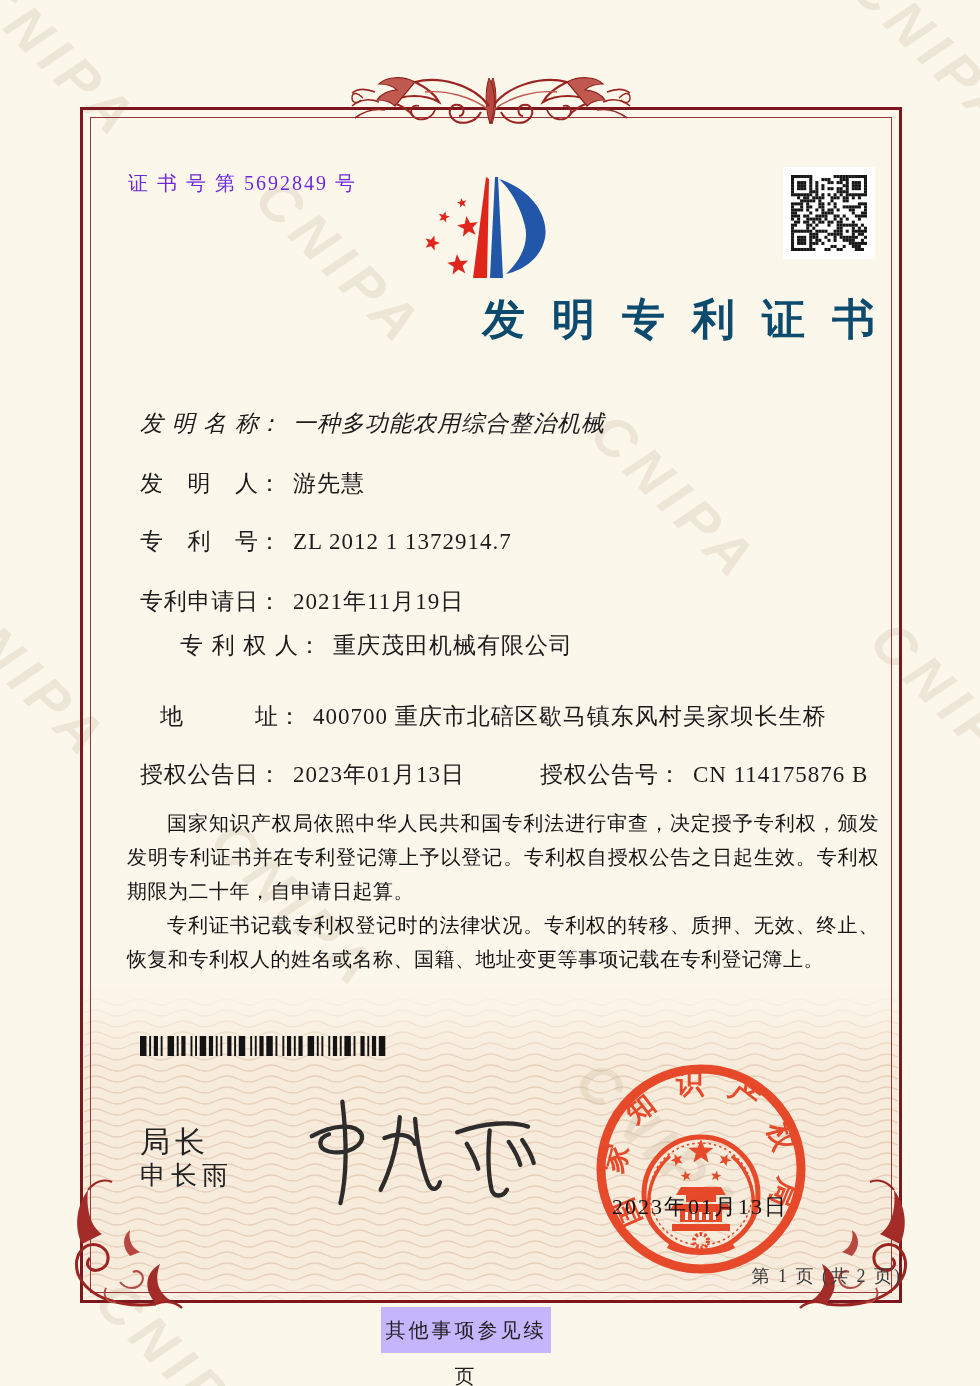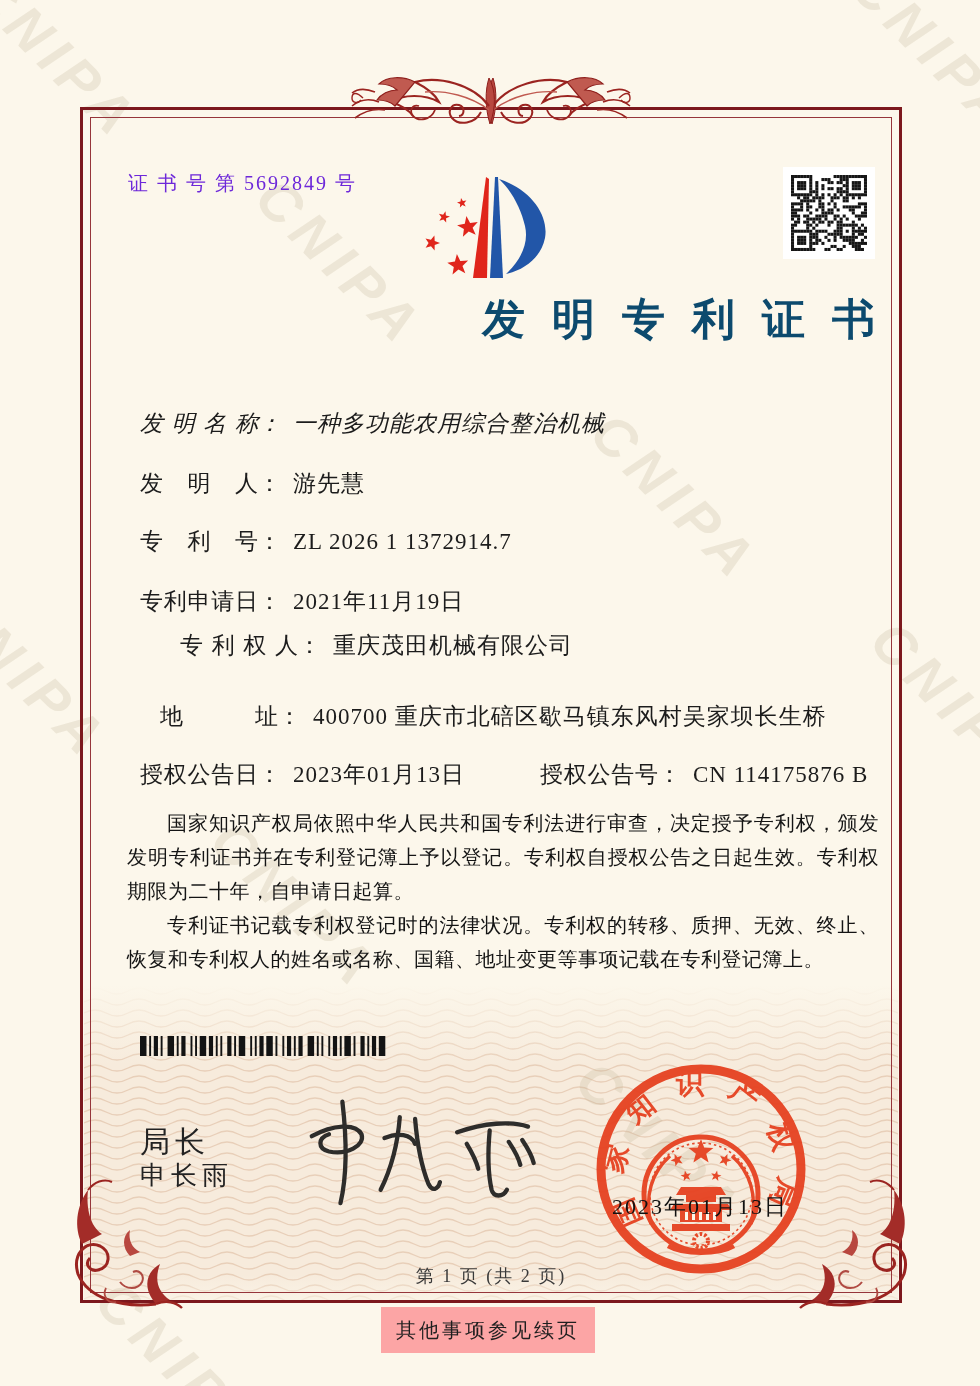--- a/index.html
+++ b/index.html
@@ -91,25 +91,25 @@
     font-size:26px; letter-spacing:5px; color:#232323;
   }
   .signature{ position:absolute; left:292px; top:1096px; z-index:6; }
   .seal{ position:absolute; left:588px; top:1056px; width:226px; height:226px; z-index:7; opacity:.94;}
   .seal-date{
     position:absolute; left:612px; top:1192px; z-index:8;
     font-size:22px; letter-spacing:2px; color:#111; white-space:nowrap;
   }
   .page-info{
     position:absolute; left:80px; right:78px; top:1264px; z-index:6;
-    text-align:center; font-size:18px; letter-spacing:2px; color:#3a3a3a;
+    text-align:right; font-size:18px; letter-spacing:2px; color:#3a3a3a;
   }
   .cont-note{
-    position:absolute; left:381px; top:1307px; width:214px; height:46px; z-index:6;
-    background:#fca5a5; text-align:center; line-height:46px;
+    position:absolute; left:381px; top:1307px; width:170px; height:46px; z-index:6;
+    background:#c4b5fd; text-align:center; line-height:46px;
     font-size:20px; letter-spacing:3px; color:#1f1f1f;
   }
 </style>
 </head>
 <body>
 
 <div class="page">
 
   <div id="wm-layer">
       <div class="wm" style="left: 55px; top: 55px;">CNIPA</div>
@@ -545,21 +545,21 @@
         <rect x="66.88" y="72.96" width="3.04" height="3.04" fill="#151515"></rect>
         <rect x="69.92" y="72.96" width="3.04" height="3.04" fill="#151515"></rect>
       </svg>
   </div>
 
   <div class="doc-title">发明专利证书</div>
 
   <div class="fields" id="fields">
       <div class="field-row" style="top: 408px; font-style: italic;"><span class="flabel">发明名称</span><span>：</span><span class="fvalue">一种多功能农用综合整治机械</span></div>
       <div class="field-row" style="top: 468px;"><span class="flabel">发明人</span><span>：</span><span class="fvalue">游先慧</span></div>
-      <div class="field-row" style="top: 526px;"><span class="flabel">专利号</span><span>：</span><span class="fvalue">ZL 2026 1 1372914.7</span></div>
+      <div class="field-row" style="top: 526px;"><span class="flabel">专利号</span><span>：</span><span class="fvalue">ZL 2012 1 1372914.7</span></div>
       <div class="field-row" style="top: 586px;"><span class="flabel">专利申请日</span><span>：</span><span class="fvalue">2021年11月19日</span></div>
       <div class="field-row" style="top: 630px; margin-left: 40px;"><span class="flabel">专利权人</span><span>：</span><span class="fvalue">重庆茂田机械有限公司</span></div>
       <div class="field-row" style="top: 701px; margin-left: 20px;"><span class="flabel">地址</span><span>：</span><span class="fvalue">400700 重庆市北碚区歇马镇东风村吴家坝长生桥</span></div>
       <div class="field-row" style="top: 759px;"><span class="flabel">授权公告日</span><span>：</span><span class="fvalue">2023年01月13日</span><span class="pair2"><span class="flabel">授权公告号</span><span>：</span><span class="fvalue">CN 114175876 B</span></span></div>
     </div>
 
   <div class="paragraphs">
     <p>国家知识产权局依照中华人民共和国专利法进行审查，决定授予专利权，颁发发明专利证书并在专利登记簿上予以登记。专利权自授权公告之日起生效。专利权期限为二十年，自申请日起算。</p>
     <p>专利证书记载专利权登记时的法律状况。专利权的转移、质押、无效、终止、恢复和专利权人的姓名或名称、国籍、地址变更等事项记载在专利登记簿上。</p>
   </div>

